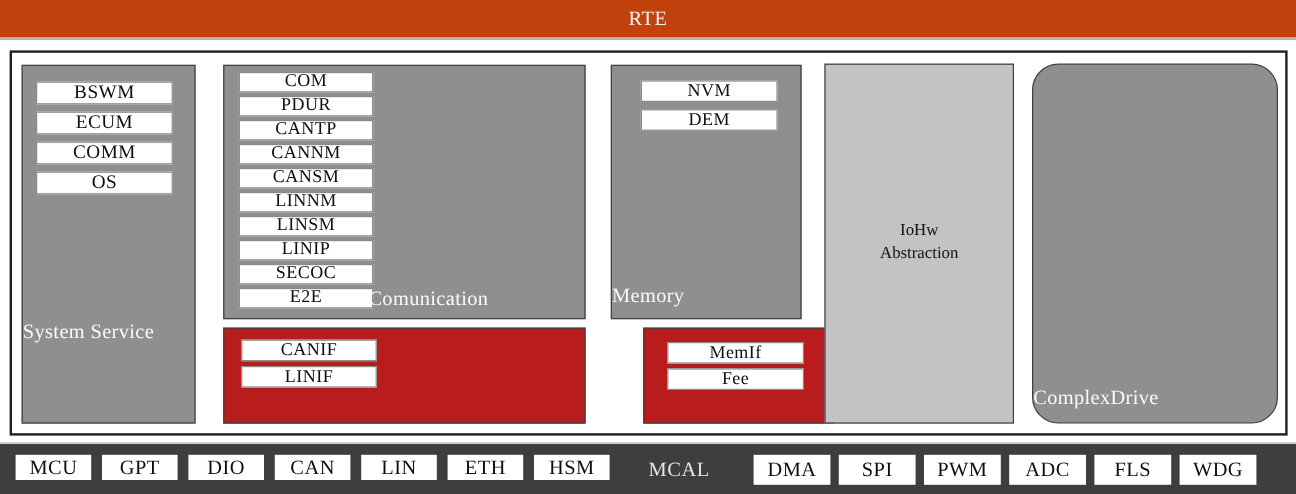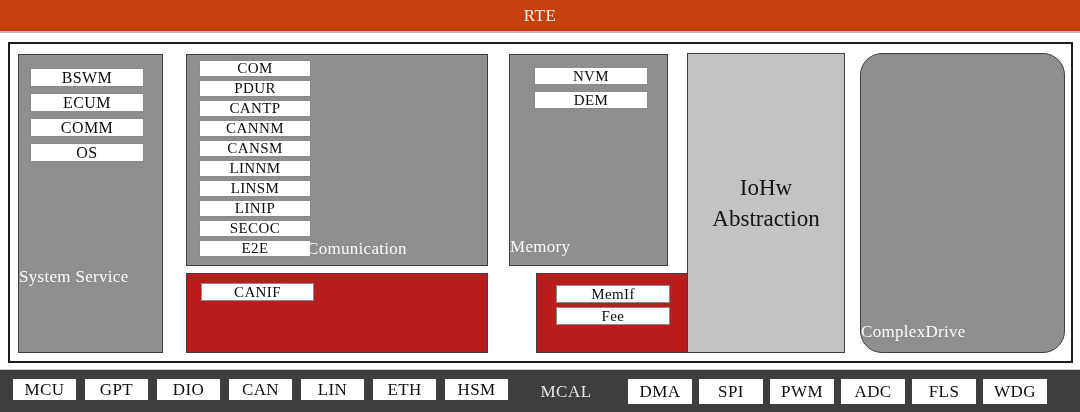--- a/index.html
+++ b/index.html
@@ -86,21 +86,21 @@
 
   
   .box-mem-if { left: 526px; top: 229px; width: 159px; height: 80px; }
   .box-mem-if .chips { position: absolute; left: 19px; top: 11px; width: 114px; display: flex; flex-direction: column; gap: 4px; }
   .box-mem-if .chip { height: 18px; font-size: 15px; }
 
   
   .box-iohw {
     left: 677px; top: 9px; width: 158px; height: 300px;
     display: flex; flex-direction: column; align-items: center; justify-content: center;
-    color: #141414; font-size: 23px; line-height: 1.35; text-align: center;
+    color: #141414; font-size: 14px; line-height: 1.35; text-align: center;
   }
 
   
   .box-complex { left: 850px; top: 9px; width: 205px; height: 300px; border-radius: 22px; }
   .box-complex .box-label { top: 268px; }
 
   
   .mcal-bar {
     position: absolute;
     left: 0; top: 369px;
@@ -152,20 +152,21 @@
         <div class="chip">LINIP</div>
         <div class="chip">SECOC</div>
         <div class="chip">E2E</div>
       </div>
       <div class="box-label">Comunication</div>
     </div>
 
     <div class="gbox light box-comm-if">
       <div class="chips">
         <div class="chip">CANIF</div>
+        <div class="chip">LINIF</div>
       </div>
     </div>
 
     <div class="gbox box-mem">
       <div class="chips">
         <div class="chip">NVM</div>
         <div class="chip">DEM</div>
       </div>
       <div class="box-label">Memory</div>
     </div>

